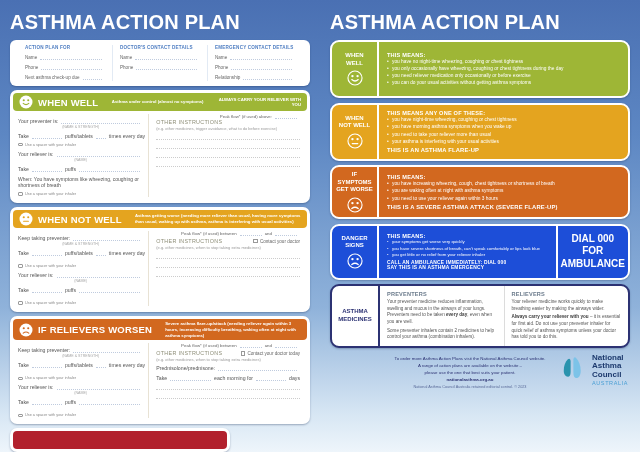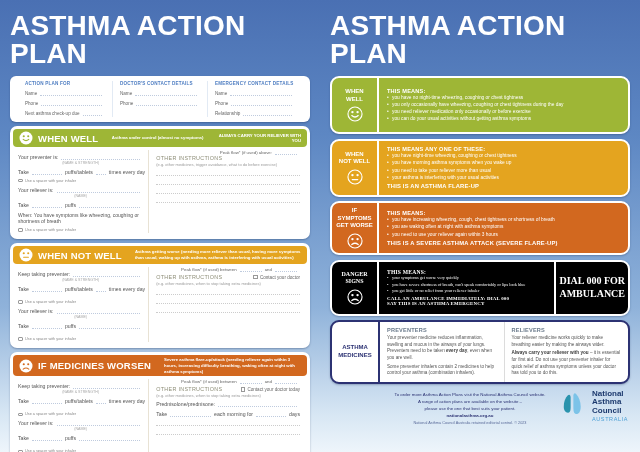--- a/index.html
+++ b/index.html
@@ -5,21 +5,21 @@
   * { margin:0; padding:0; box-sizing:border-box; }
   html,body { width:640px; height:452px; }
   body {
     font-family:"Liberation Sans", sans-serif;
     background:linear-gradient(180deg,#4a70b3 0%,#5d87c3 30%,#8fb2da 68%,#d8e7f4 92%,#eef5fb 100%);
     position:relative; overflow:hidden;
   }
   .page { position:absolute; top:0; width:320px; height:452px; padding:0 10px; }
   #left-page { left:0; } #right-page { left:320px; }
 
-  .page-title { margin-top:12px; font-size:28px; font-weight:bold; color:#fff; letter-spacing:.2px; line-height:1; }
+  .page-title { margin-top:12px; font-size:20px; font-weight:bold; color:#fff; letter-spacing:.2px; line-height:1; }
   .page-subtitle { margin-top:4px; font-size:9px; font-weight:bold; color:#fff; }
   #right-page .page-subtitle { margin-top:2px; font-size:10px; letter-spacing:.4px; color:#eaf2fb; }
 
   
   .contact-box { margin-top:8px; background:#fff; border-radius:6px; padding:5px 8px; display:flex; height:46px;
     box-shadow:0 1px 2px rgba(20,40,80,.35); }
   .contact-col { flex:1; padding:0 7px; }
   .contact-col + .contact-col { border-left:1px solid #e2eaf4; }
   .contact-head { font-size:4.6px; font-weight:bold; color:#4f7ec2; letter-spacing:.2px; }
   .cfield { display:flex; align-items:flex-end; margin-top:5px; }
@@ -72,21 +72,21 @@
   .logo-block { flex:1; display:flex; flex-direction:column; align-items:center; justify-content:center; }
   .logo-name { font-size:8px; font-weight:bold; color:#1d3a6e; line-height:1.05; }
   .logo-country { font-size:5.5px; color:#4a9fd4; letter-spacing:.6px; margin-top:1px; }
   .pre { white-space:pre-line; }
 
   
   .bands { margin-top:8px; }
   .band { display:flex; border:2.5px solid #fff; border-radius:9px; margin-bottom:4.5px; overflow:hidden;
     box-shadow:0 1px 2px rgba(20,40,80,.3); }
   .b-green { background:#9eb636; } .b-amber { background:#e4a41f; }
-  .b-dorange { background:#d2681f; } .b-red { background:#000000;font-family:Liberation Serif, serif; }
+  .b-dorange { background:#d2681f; } .b-red { background:#1d4ed8; }
   .band-label { flex:0 0 47px; border-right:2.5px solid #fff; display:flex; flex-direction:column; align-items:center;
     justify-content:center; text-align:center; padding:3px 2px; }
   .bl-text { font-size:6px; font-weight:bold; color:#fff; line-height:1.25; }
   .band-label .face { margin-top:3px; }
   .band-label .face svg { width:16px; height:16px; }
   .band-content { flex:1; padding:4px 8px; color:#fff; display:flex; flex-direction:column; justify-content:center; }
   .bc-head { font-size:5.6px; font-weight:bold; letter-spacing:.2px; }
   .bullet { font-size:4.8px; line-height:1.5; padding-left:5px; position:relative; }
   .bullet::before { content:"\2022"; position:absolute; left:0; }
   .b-red .bullet { font-size:4.3px; }
@@ -337,21 +337,21 @@
     </div>
   </section>
 
   <section class="card dorange worsen">
     <div class="sec-header">
       <span class="face">
           <svg viewBox="0 0 20 20">
             <use href="#face-sad"></use>
           </svg>
         </span>
-      <span class="sec-title">IF MEDICINES WORSEN</span>
+      <span class="sec-title">IF RELIEVERS WORSEN</span>
       <span class="sec-desc">Severe asthma flare-up/attack (needing reliever again within 3 hours, increasing difficulty breathing, waking often at night with asthma symptoms)</span>
     </div>
     <div class="body">
       <div class="bleft">
         <div class="frow">
             <span class="flabel">Keep taking preventer:</span>
             <span class="fill"></span>
           </div>
         <div class="caption">(NAME &amp; STRENGTH)</div>
         <div class="frow">

